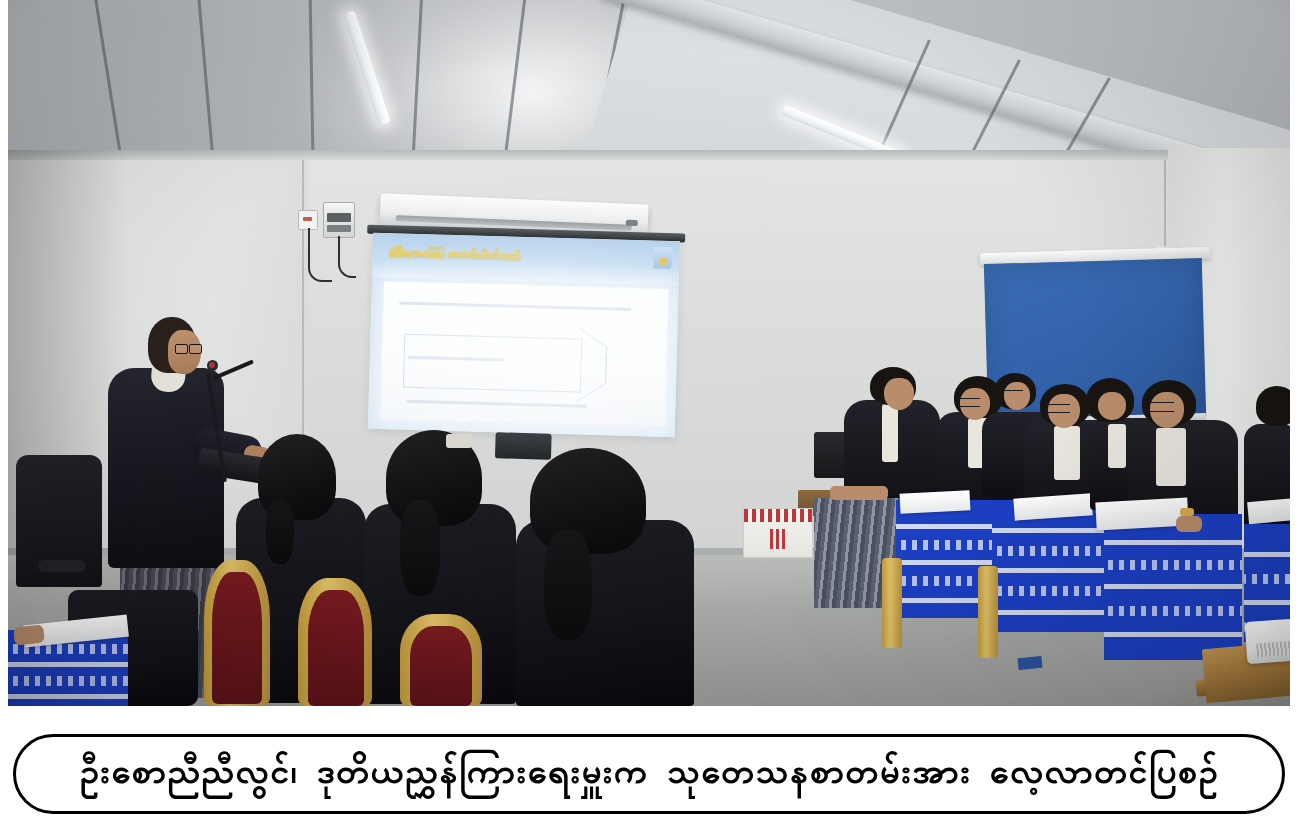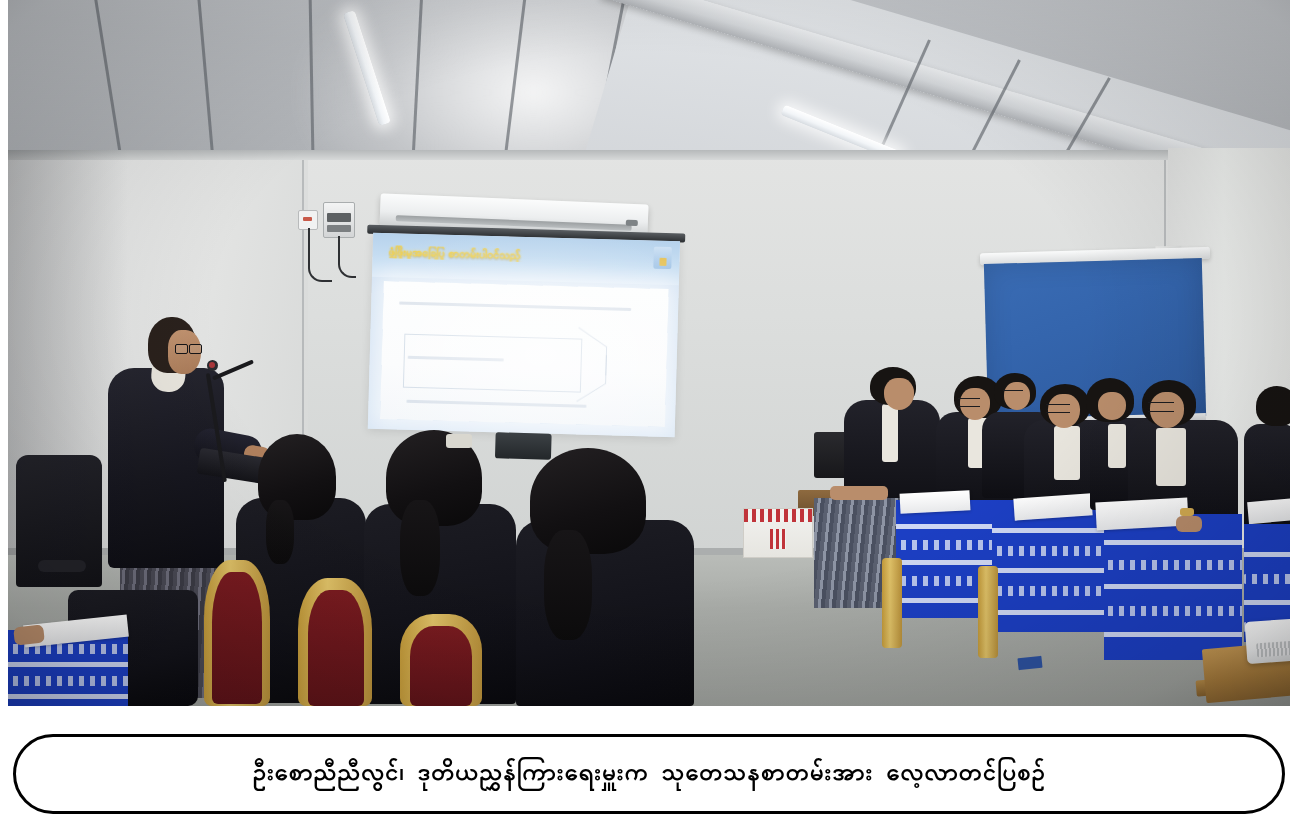--- a/index.html
+++ b/index.html
@@ -717,21 +717,21 @@
     border: 3px solid #000000;
     border-radius: 40px;
     background: #ffffff;
     display: flex;
     align-items: center;
     justify-content: center;
   }
   .caption-text {
     font-family: "Padauk", "Myanmar Text", "Noto Sans Myanmar",
                  "DejaVu Sans", "Liberation Sans", sans-serif;
-    font-size: 25px;
+    font-size: 36px;
     font-weight: bold;
     color: #000000;
     letter-spacing: 0.2px;
     line-height: 1.25;
     white-space: nowrap;
     text-align: right;
   }
 </style>
 </head>
 <body>

